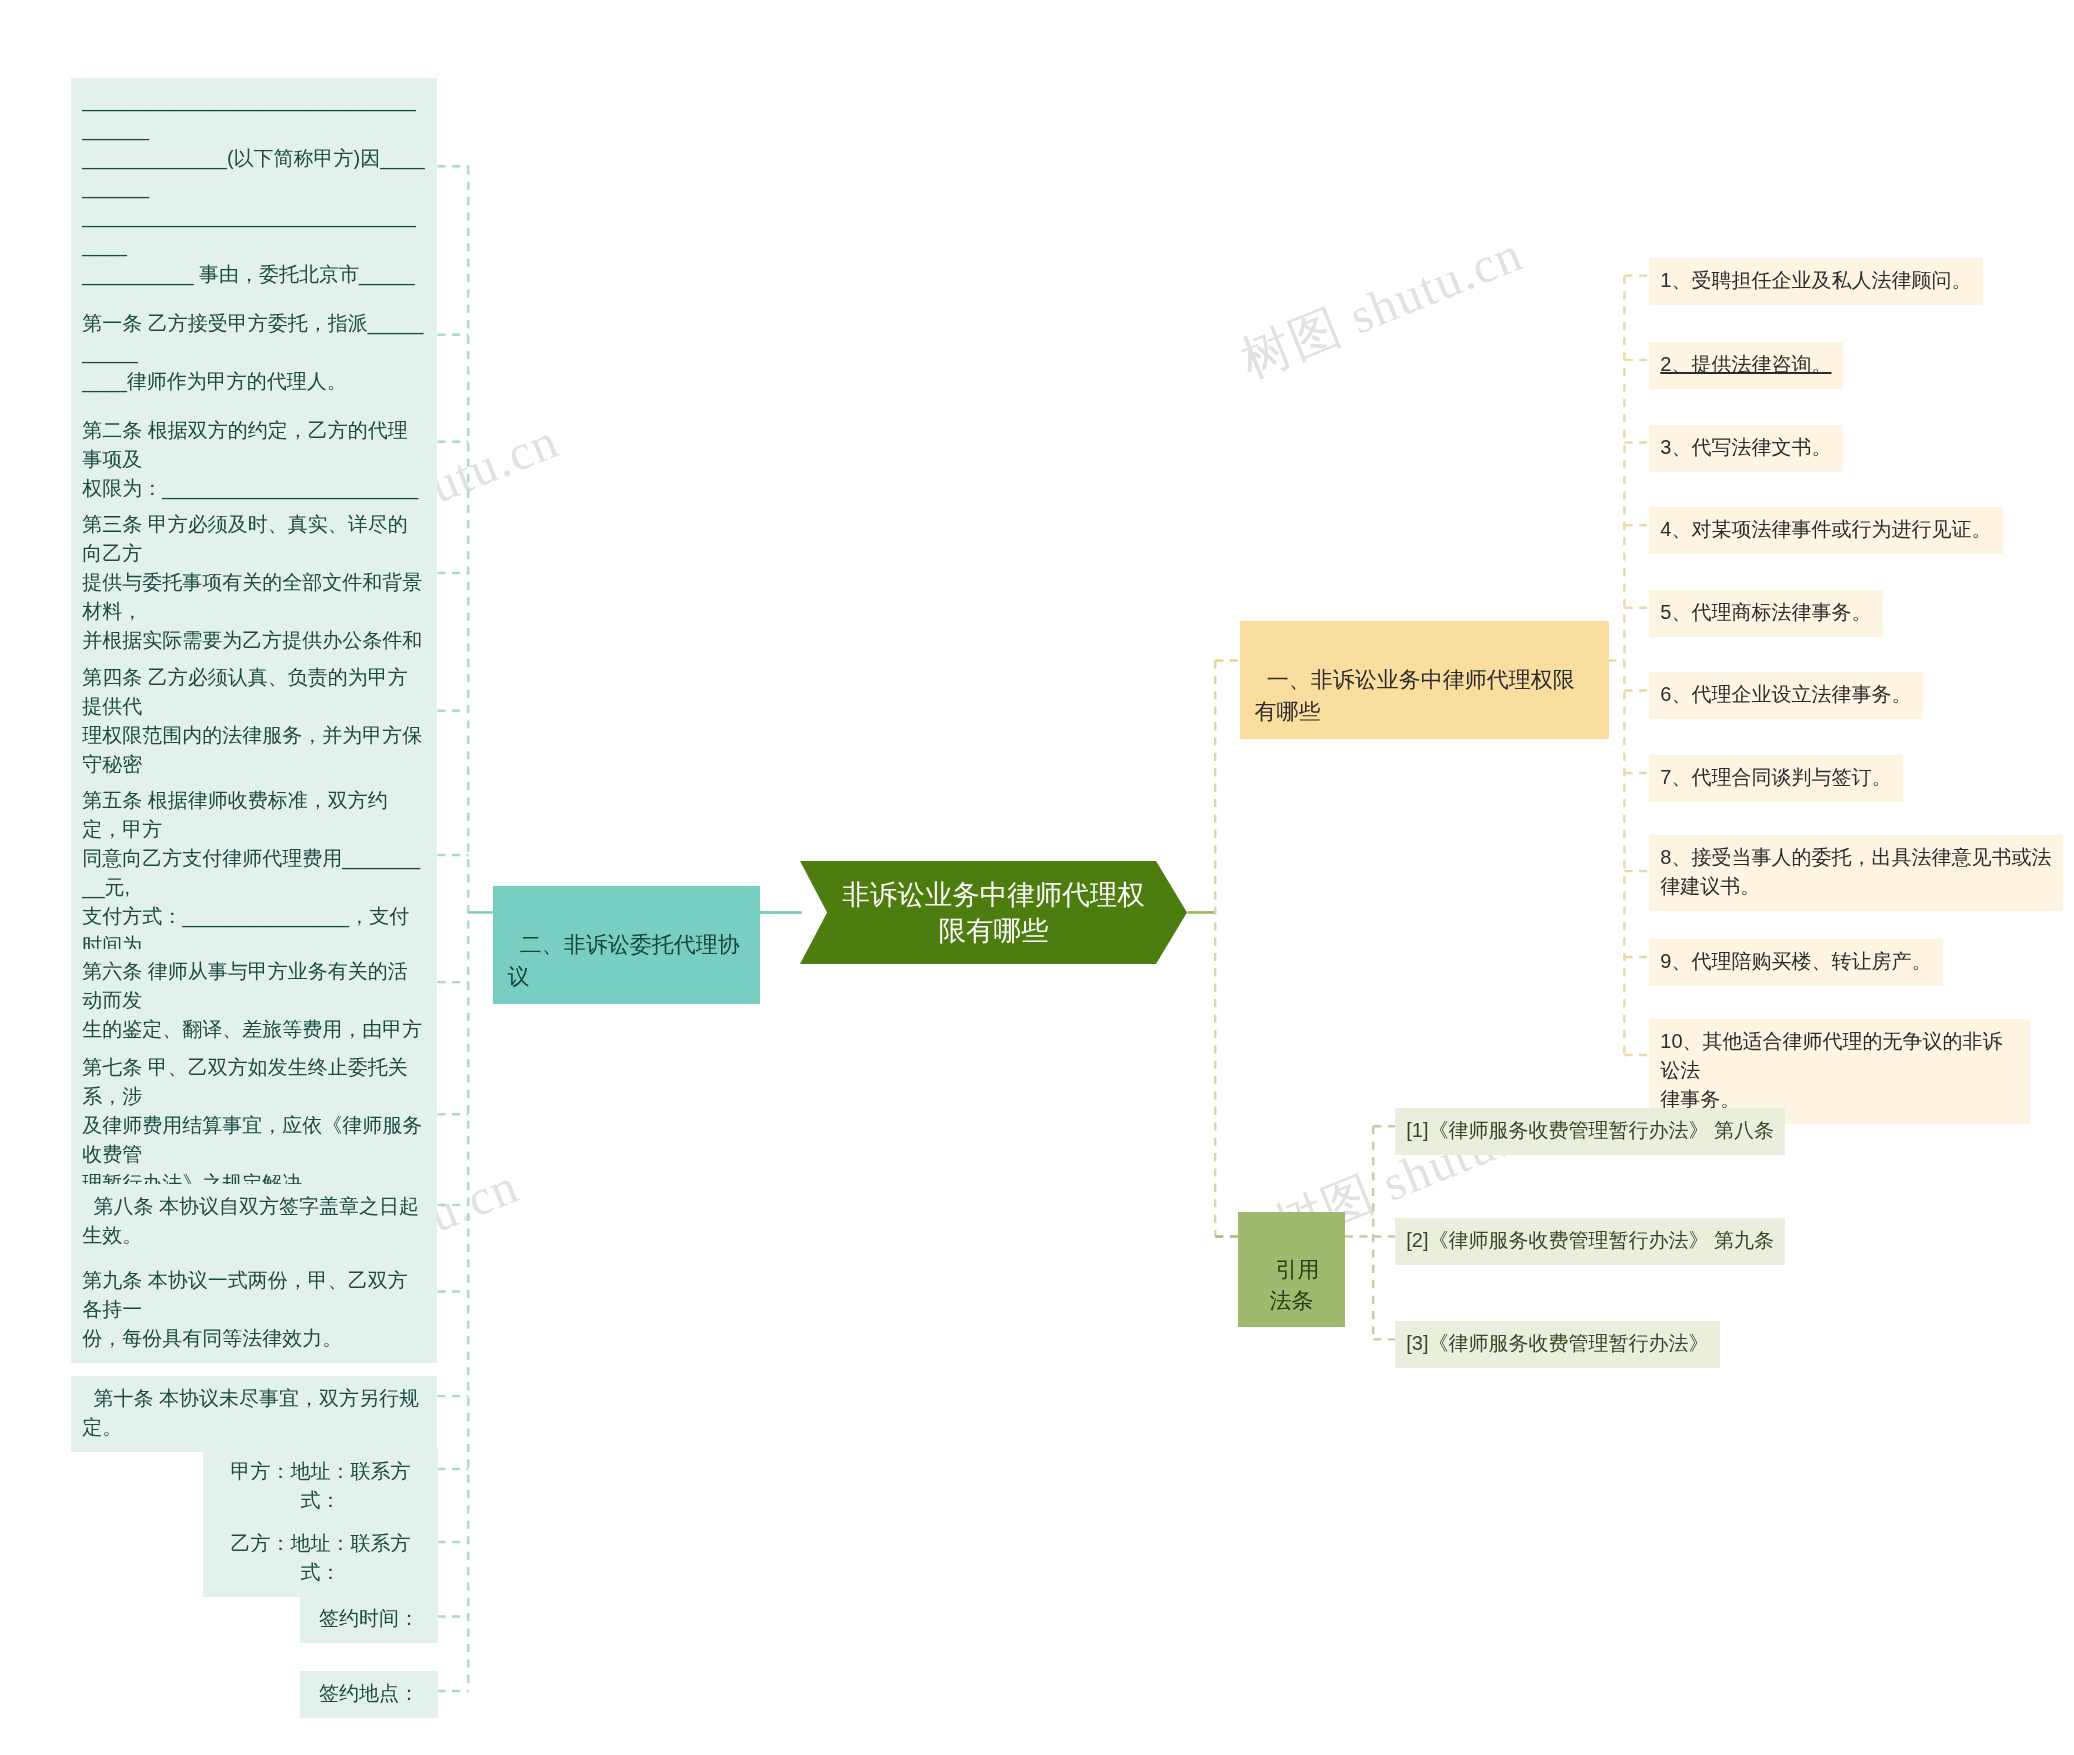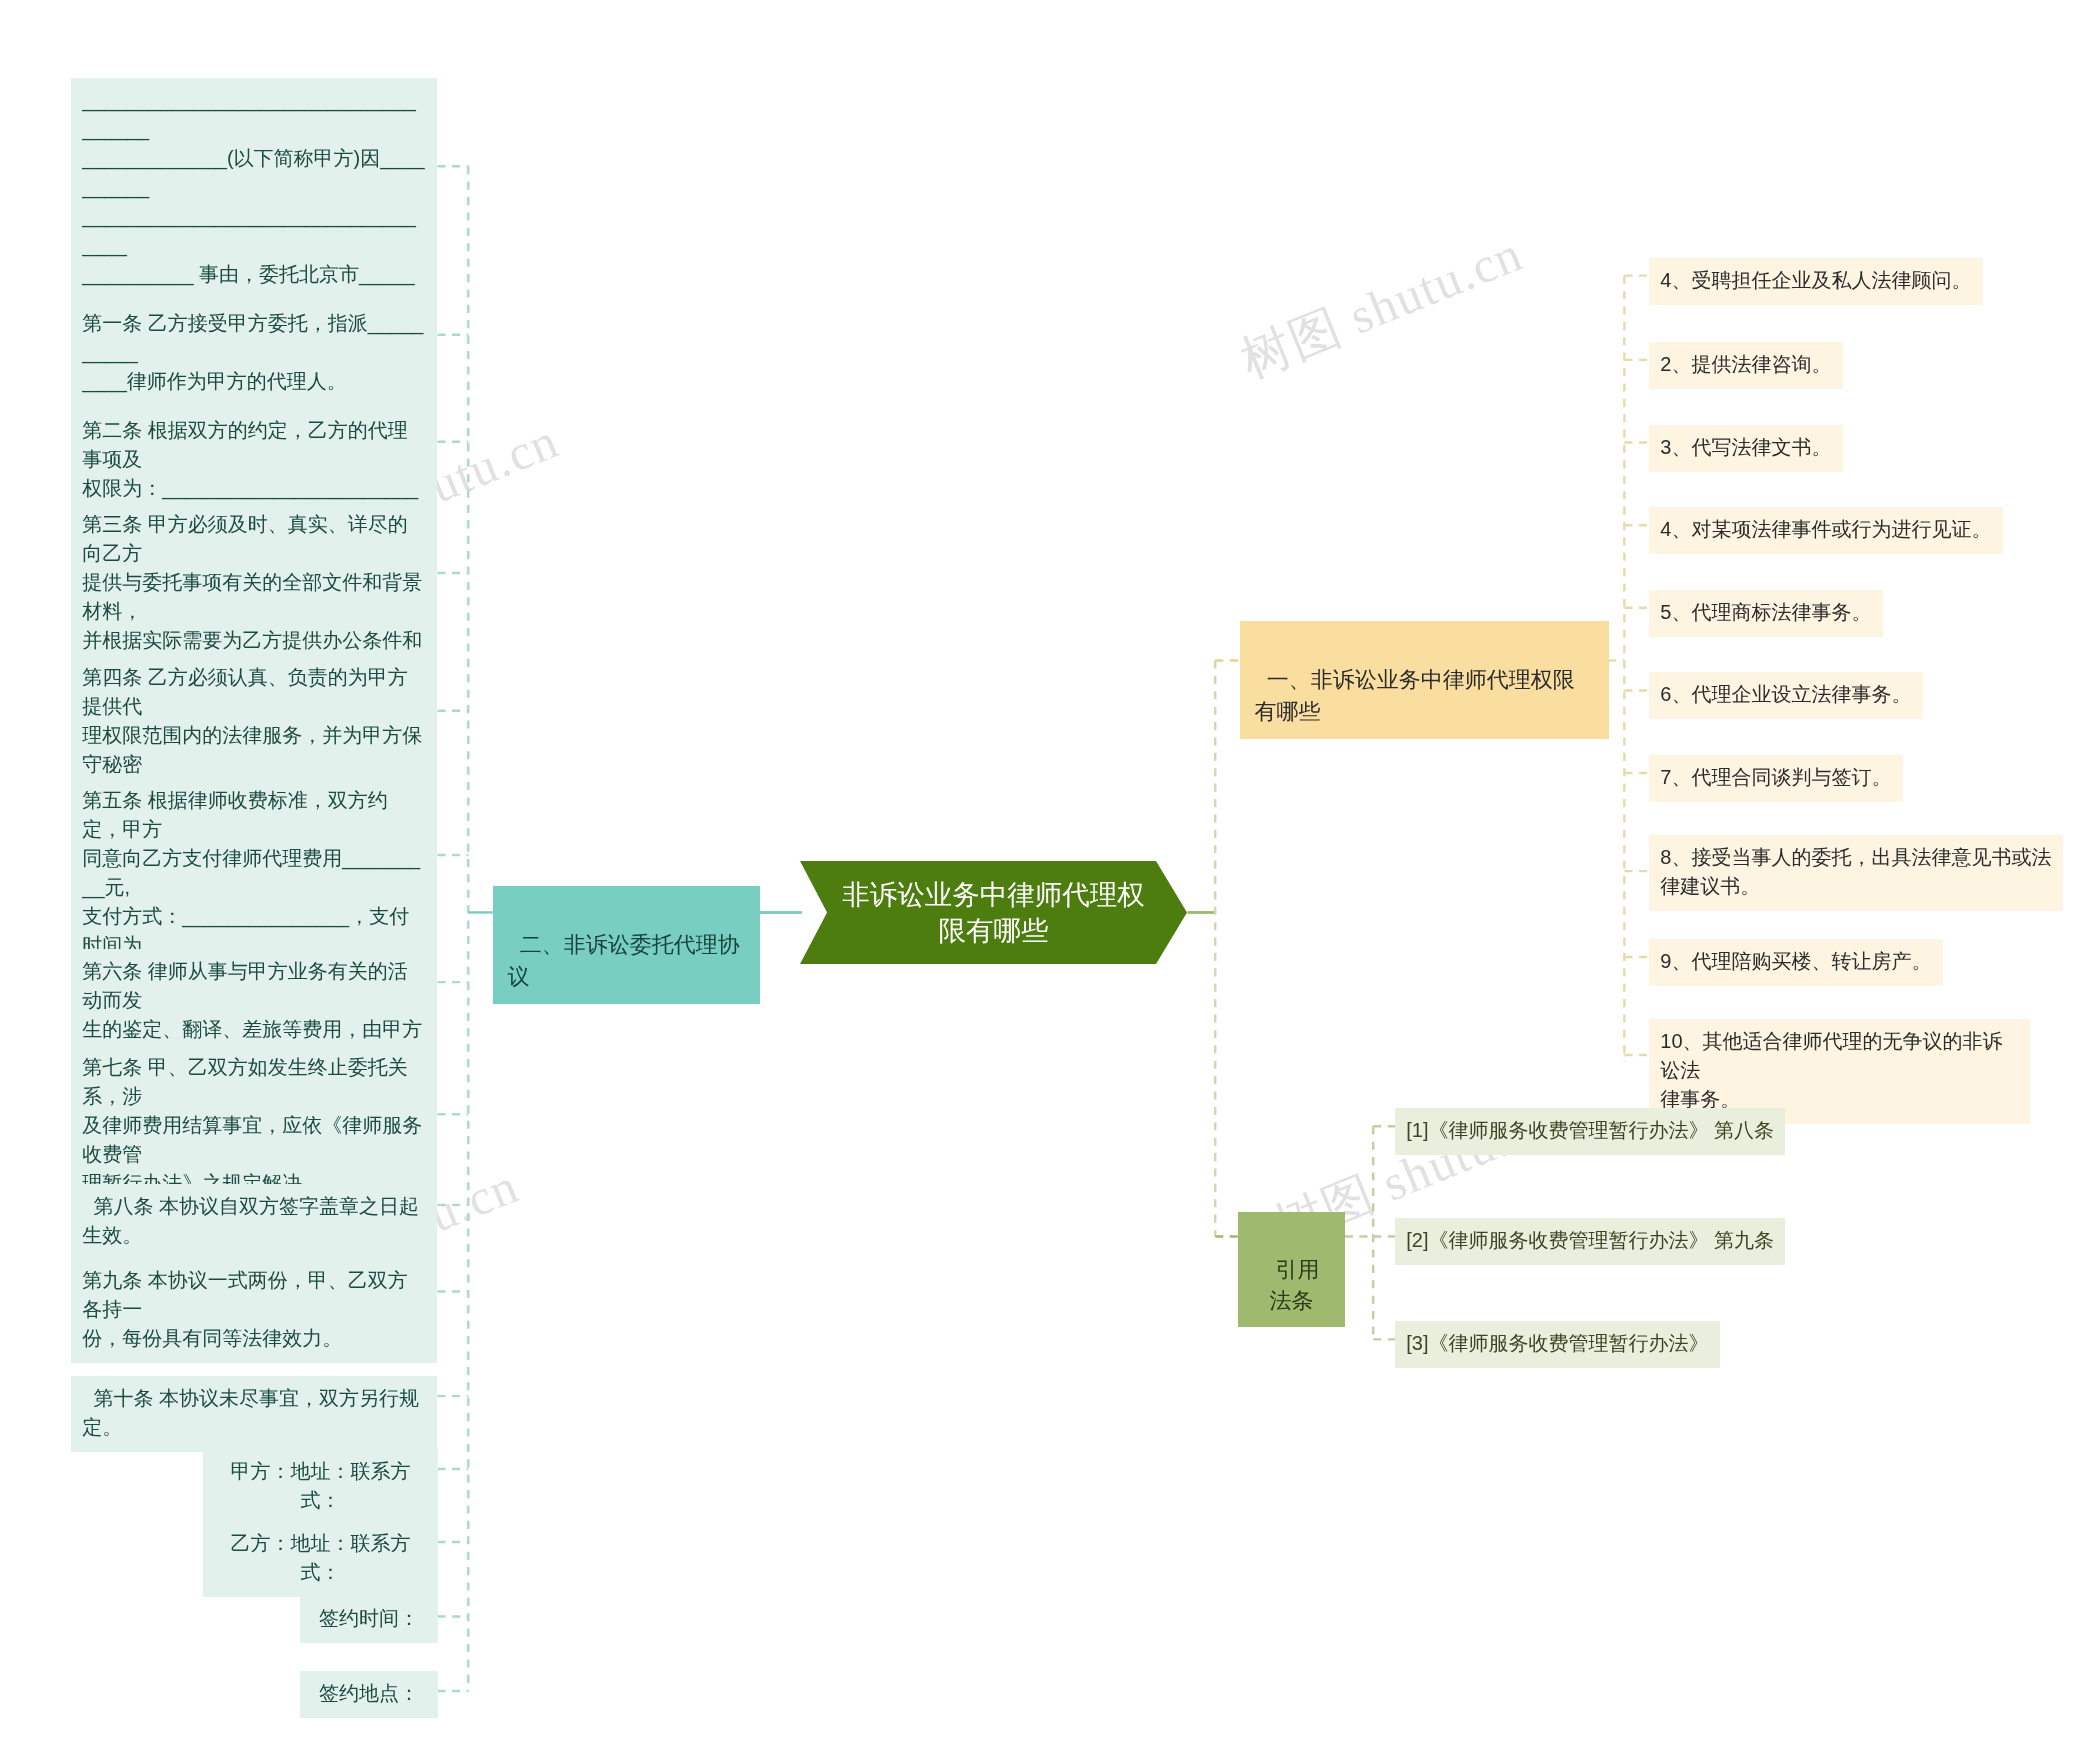--- a/index.html
+++ b/index.html
@@ -204,22 +204,22 @@
 <div class="node n-mint" style="left:71px; top:1376px; width:366px;"><span>  第十条 本协议未尽事宜，双方另行规定。</span></div>
 <div class="node n-mint" style="left:203px; top:1449px; width:235px; text-align:center;"><span>甲方：地址：联系方式：</span></div>
 <div class="node n-mint" style="left:203px; top:1521px; width:235px; text-align:center;"><span>乙方：地址：联系方式：</span></div>
 <div class="node n-mint" style="left:300px; top:1596px; width:138px; text-align:center;"><span>签约时间：</span></div>
 <div class="node n-mint" style="left:300px; top:1671px; width:138px; text-align:center;"><span>签约地点：</span></div>
 
 <div class="node n-orange" style="left:1240px; top:621px; width:369px;">
   <span>一、非诉讼业务中律师代理权限有哪些</span>
 </div>
 
-<div class="node n-cream" style="left:1649px; top:258px; width:auto;"><span>4、受聘担任企业及私人法律顾问。</span></div>
-<div class="node n-cream" style="left:1649px; top:342px; width:auto;"><span>2、提供法律咨询。</span></div>
+<div class="node n-cream" style="left:1649px; top:258px; width:auto;"><span>1、受聘担任企业及私人法律顾问。</span></div>
+<div class="node n-cream" style="left:1649px; top:342px; width:auto;text-decoration:underline;"><span>2、提供法律咨询。</span></div>
 <div class="node n-cream" style="left:1649px; top:425px; width:auto;"><span>3、代写法律文书。</span></div>
 <div class="node n-cream" style="left:1649px; top:507px; width:auto;"><span>4、对某项法律事件或行为进行见证。</span></div>
 <div class="node n-cream" style="left:1649px; top:590px; width:auto;"><span>5、代理商标法律事务。</span></div>
 <div class="node n-cream" style="left:1649px; top:672px; width:auto;"><span>6、代理企业设立法律事务。</span></div>
 <div class="node n-cream" style="left:1649px; top:755px; width:auto;"><span>7、代理合同谈判与签订。</span></div>
 <div class="node n-cream" style="left:1649px; top:835px; width:414px;"><span>8、接受当事人的委托，出具法律意见书或法
 律建议书。</span></div>
 <div class="node n-cream" style="left:1649px; top:939px; width:auto;"><span>9、代理陪购买楼、转让房产。</span></div>
 <div class="node n-cream" style="left:1649px; top:1019px; width:381px;"><span>10、其他适合律师代理的无争议的非诉讼法
 律事务。</span></div>

